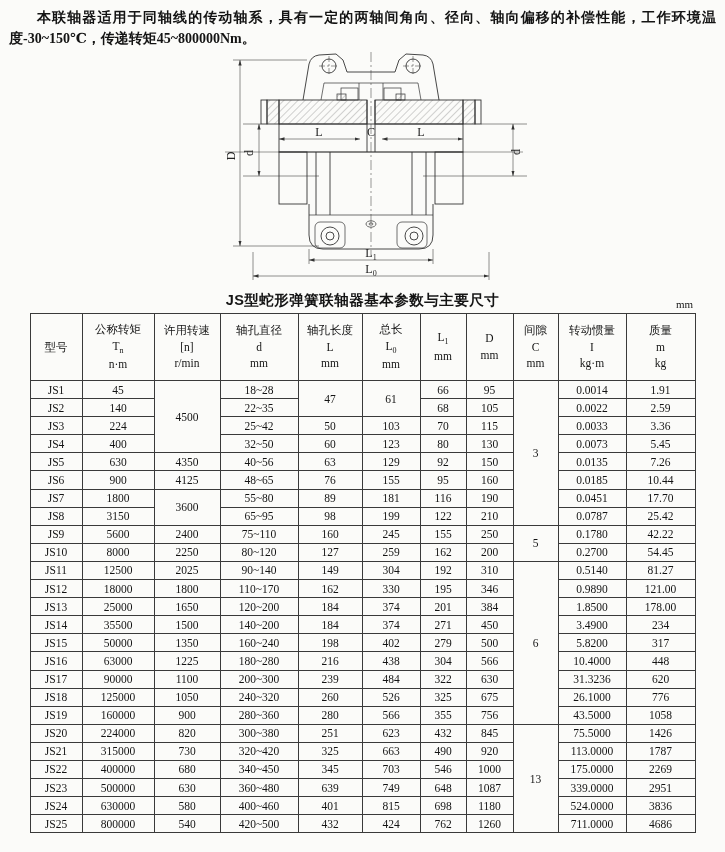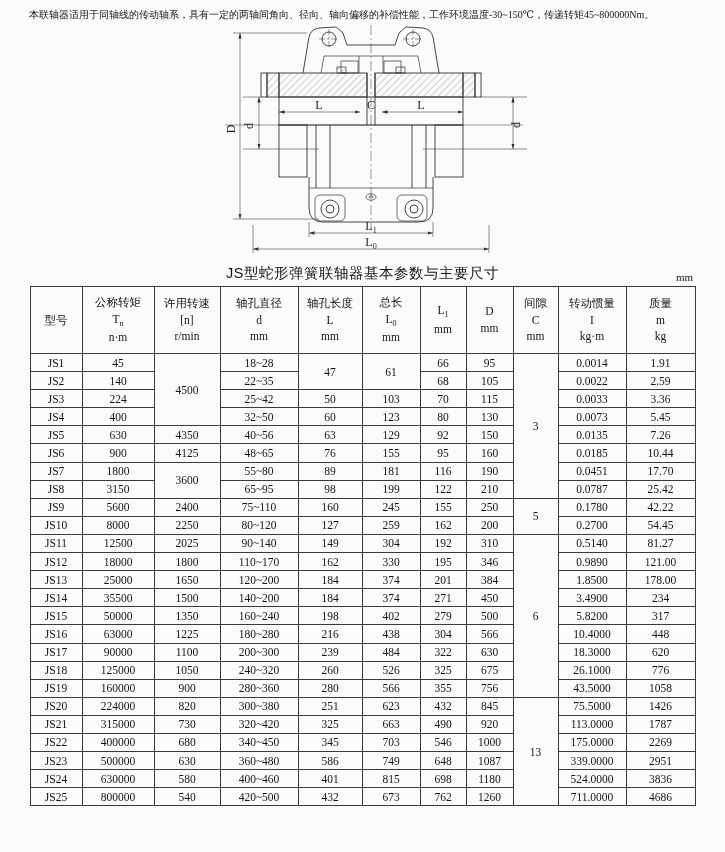--- a/index.html
+++ b/index.html
@@ -2,31 +2,31 @@
 <html><head>
 <meta charset="utf-8">
 <style>
   html,body { margin:0; padding:0; }
   .page {
     width:725px; height:852px; background:#fbfbf9; color:#141414;
     font-family:"Liberation Serif","DejaVu Serif",serif;
     position:relative; overflow:hidden; box-sizing:border-box;
   }
   .intro {
-    margin:7px 9px 0 9px; font-size:10px; line-height:1.5;
-    text-align:justify; text-indent:2em;
+    margin:7px 9px 0 9px; font-size:14px; line-height:1.5;
+    text-align:justify; text-indent:2em;font-weight:bold;
   }
   .drawing-wrap { width:360px; margin:3px auto 0 auto; }
   .title-row {
     position:relative; width:665px; margin:3px auto 2px auto;
     text-align:center; height:20px;
   }
   .table-title {
     display:inline-block; font-family:"Liberation Sans","DejaVu Sans",sans-serif;
-    font-weight:normal; font-size:14.5px; letter-spacing:.5px;
+    font-weight:bold; font-size:14.5px; letter-spacing:.5px;
   }
   .table-unit {
     position:absolute; right:2px; bottom:1px; font-size:11px;
   }
   table.params {
     width:665px; margin:0 auto; border-collapse:collapse; table-layout:fixed;
     font-size:11.5px; border:1.5px solid #333;
   }
   table.params th, table.params td {
     border:1px solid #3a3a3a; text-align:center; vertical-align:middle;
@@ -423,21 +423,21 @@
         </tr>
         <tr>
           <td>JS17</td>
           <td>90000</td>
           <td>1100</td>
           <td>200~300</td>
           <td>239</td>
           <td>484</td>
           <td>322</td>
           <td>630</td>
-          <td>18.3000</td>
+          <td>31.3236</td>
           <td>620</td>
         </tr>
         <tr>
           <td>JS18</td>
           <td>125000</td>
           <td>1050</td>
           <td>240~320</td>
           <td>260</td>
           <td>526</td>
           <td>325</td>
@@ -492,21 +492,21 @@
           <td>546</td>
           <td>1000</td>
           <td>175.0000</td>
           <td>2269</td>
         </tr>
         <tr>
           <td>JS23</td>
           <td>500000</td>
           <td>630</td>
           <td>360~480</td>
-          <td>586</td>
+          <td>639</td>
           <td>749</td>
           <td>648</td>
           <td>1087</td>
           <td>339.0000</td>
           <td>2951</td>
         </tr>
         <tr>
           <td>JS24</td>
           <td>630000</td>
           <td>580</td>
@@ -517,21 +517,21 @@
           <td>1180</td>
           <td>524.0000</td>
           <td>3836</td>
         </tr>
         <tr>
           <td>JS25</td>
           <td>800000</td>
           <td>540</td>
           <td>420~500</td>
           <td>432</td>
-          <td>673</td>
+          <td>424</td>
           <td>762</td>
           <td>1260</td>
           <td>711.0000</td>
           <td>4686</td>
         </tr>
       </tbody>
   </table>
 
 </div>
 

